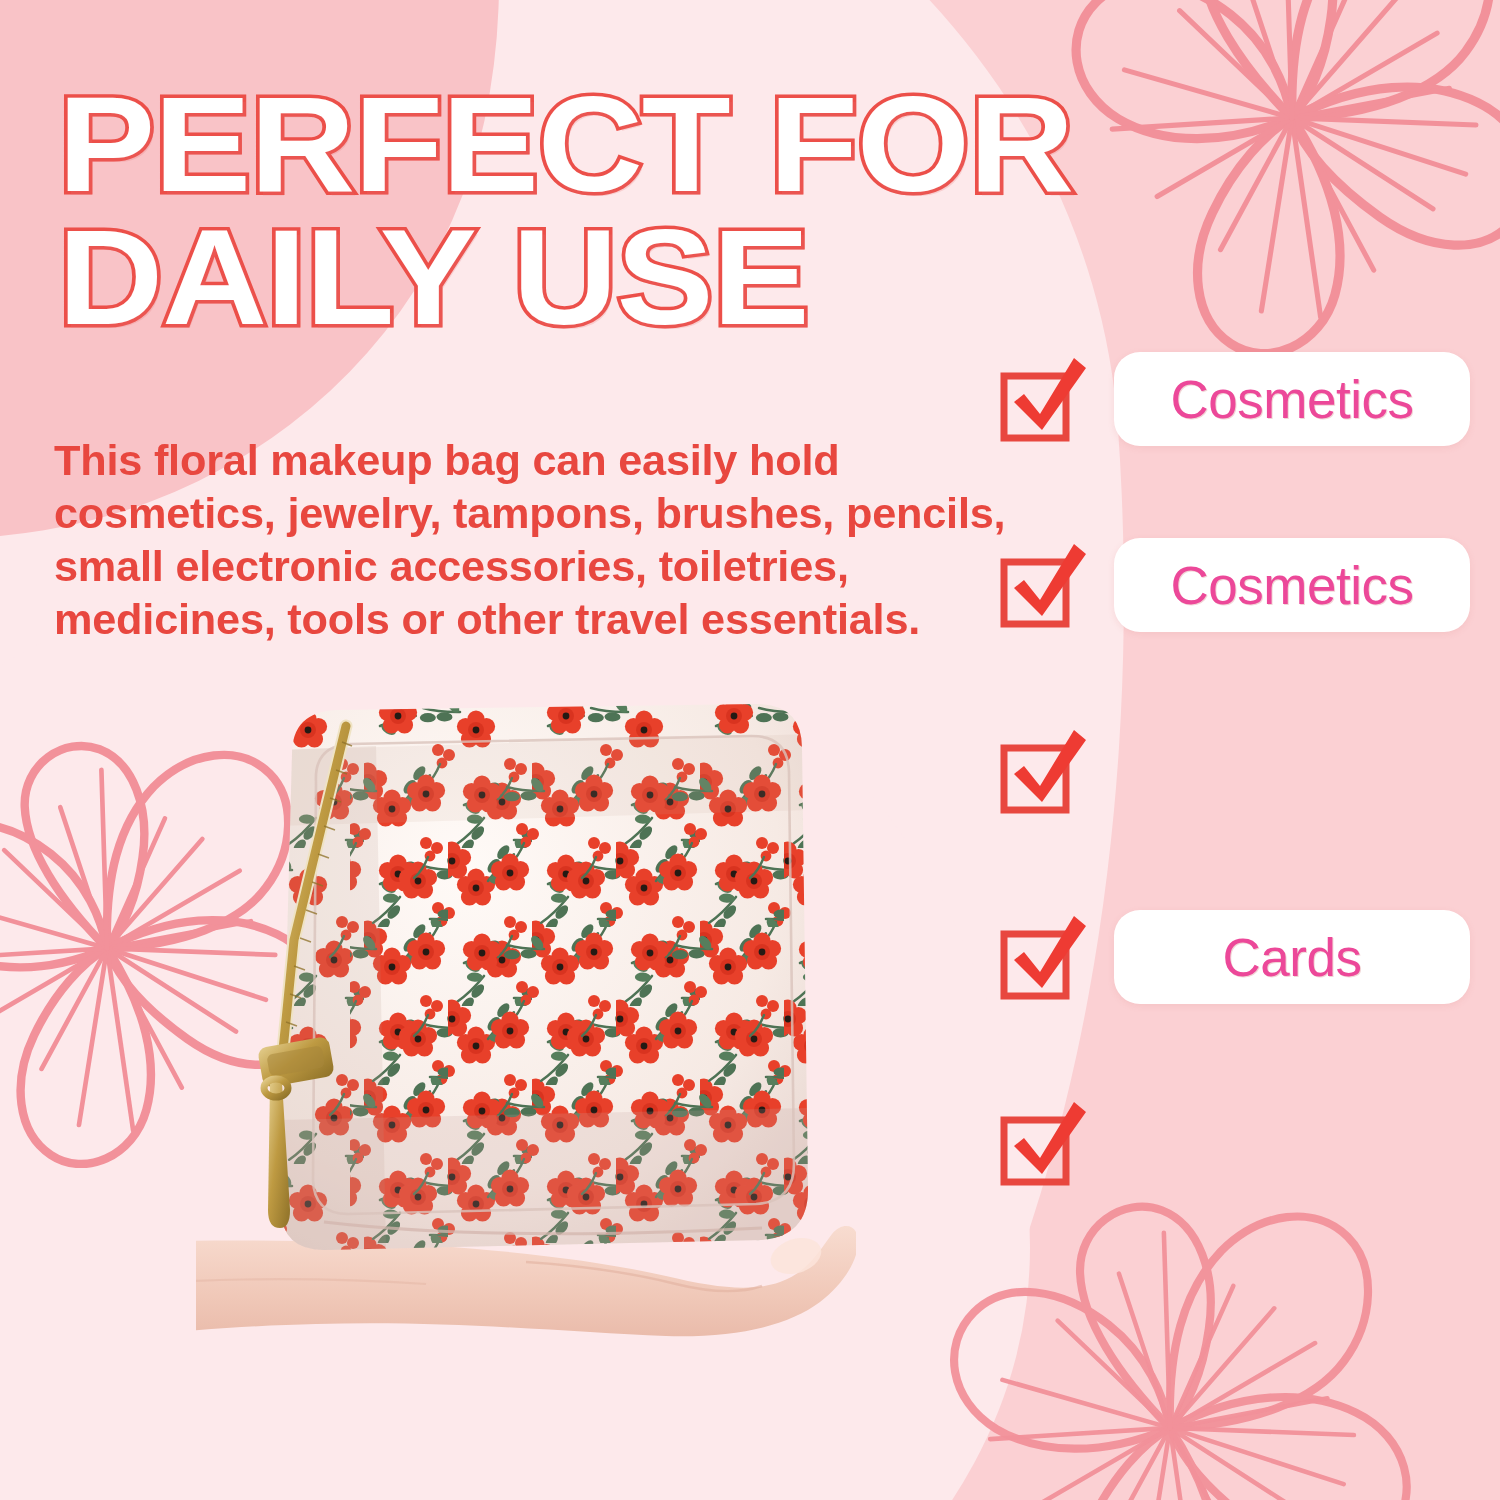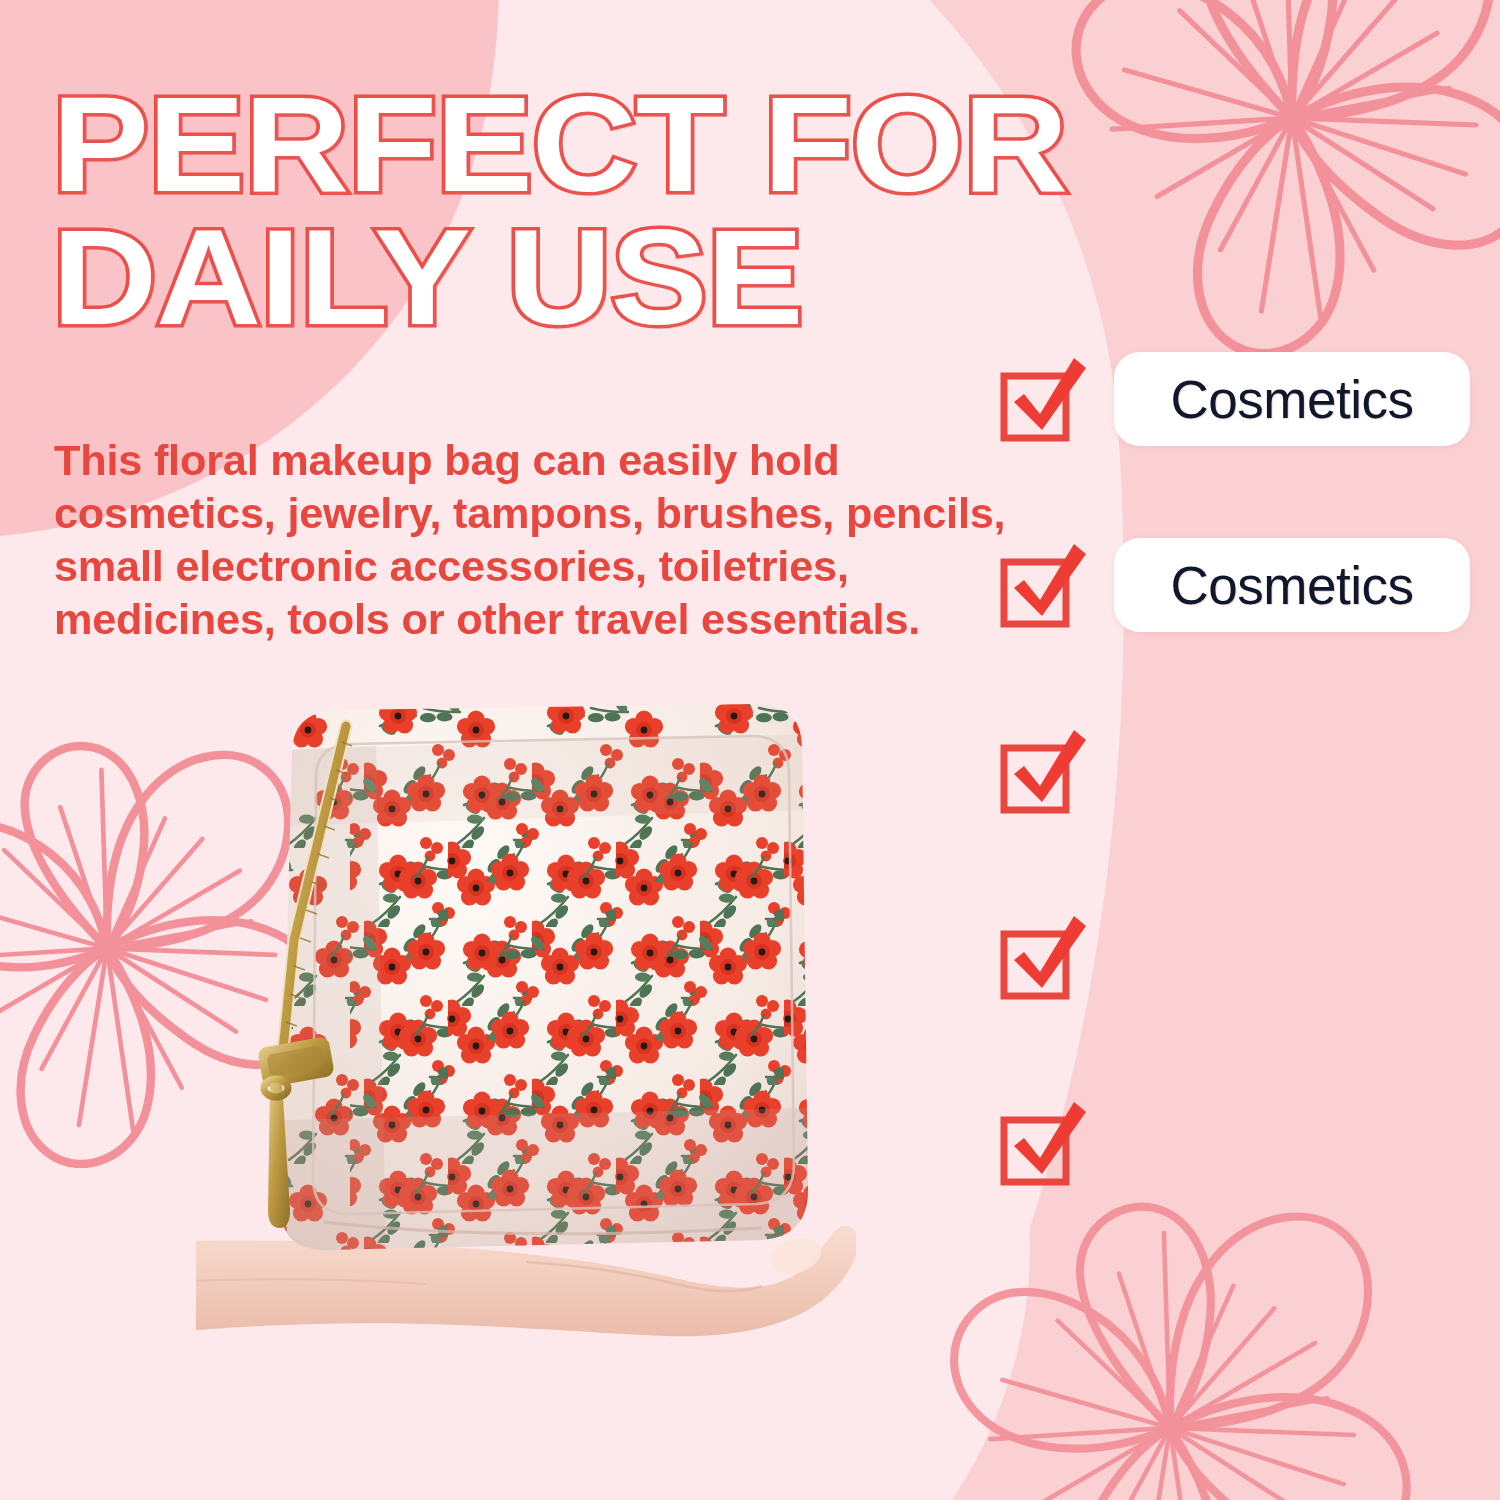--- a/index.html
+++ b/index.html
@@ -45,21 +45,21 @@
   .flower { position: absolute; }
   .flower svg { display:block; }
 
   .fl-topright { right: -52px; top: -112px; width: 520px; height: 470px; }
   .fl-left     { left: -128px; top: 738px; width: 470px; height: 430px; }
   .fl-bottom   { left: 910px; bottom: -168px; width: 520px; height: 470px; }
 
   
   .headline {
     position: absolute;
-    left: 52px; top: 78px;
+    left: 58px; top: 78px;
     width: 980px;
   }
   .headline-line {
     display: block;
     font-family: "Liberation Sans", sans-serif;
     font-weight: 700;
     font-size: 136px;
     line-height: 133px;
     letter-spacing: -1px;
     color: #FFFFFF;
@@ -112,21 +112,21 @@
     flex: 1 1 auto;
     height: 94px;
     background: #FFFFFF;
     border-radius: 26px;
     display: flex;
     align-items: center;
     justify-content: center;
     box-shadow: 0 2px 6px rgba(216,132,132,.16);
   }
   .pill-label {
-    color: #0f172a;
+    color: #ec4899;
     font-size: 53px;
     font-weight: 400;
     letter-spacing: -0.5px;
     line-height: 1;
     text-shadow: 1px 1px 0 rgba(200,90,90,.25);
   }
 
   
   .product-photo {
     position: absolute;
@@ -397,20 +397,23 @@
     </div>
 
 
     <div class="check-row">
       <span class="checkbox-icon">
         <svg width="90" height="86" viewBox="0 0 90 86">
           <rect x="4" y="20" width="62" height="62" fill="none" stroke="#E8473F" stroke-width="7"></rect>
           <path d="M14 46 L24 38 L40 58 L74 2 L86 12 L42 74 Z" fill="#EE3B33"></path>
         </svg>
       </span>
+      <span class="pill">
+        <span class="pill-label">Cards</span>
+      </span>
     </div>
 
     <div class="check-row">
       <span class="checkbox-icon">
         <svg width="90" height="86" viewBox="0 0 90 86">
           <rect x="4" y="20" width="62" height="62" fill="none" stroke="#E8473F" stroke-width="7"></rect>
           <path d="M14 46 L24 38 L40 58 L74 2 L86 12 L42 74 Z" fill="#EE3B33"></path>
         </svg>
       </span>
     </div>

